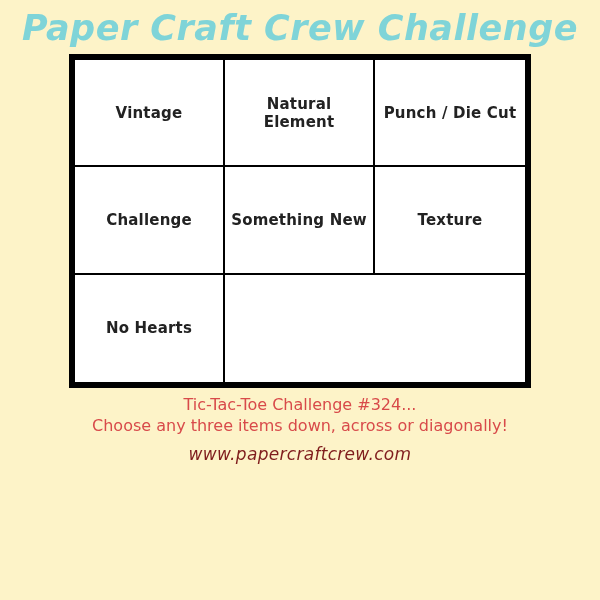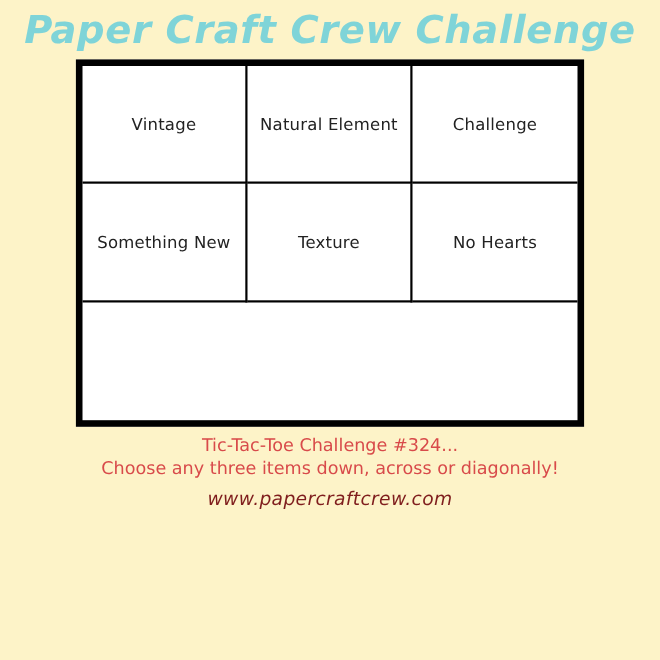--- a/index.html
+++ b/index.html
@@ -46,20 +46,21 @@
     grid-template-rows: 1fr 1fr 1fr;
   }
   .cell {
     display: flex;
     align-items: center;
     justify-content: center;
     box-sizing: border-box;
     border-right: 2px solid #000;
     border-bottom: 2px solid #000;
     padding: 4px;
+    font-weight: bold;
   }
   .cell:nth-child(3n) {
     border-right: none;
   }
   .cell:nth-child(n+7) {
     border-bottom: none;
   }
   .cell-label {
     font-family: "DejaVu Sans", sans-serif;
     font-size: 15px;
@@ -96,20 +97,23 @@
   <div class="title">Paper Craft Crew Challenge</div>
 
   <div class="grid-wrap">
     <div class="cell">
       <span class="cell-label">Vintage</span>
     </div>
     <div class="cell">
       <span class="cell-label">Natural Element</span>
     </div>
     <div class="cell">
+      <span class="cell-label">Punch / Die Cut</span>
+    </div>
+    <div class="cell">
       <span class="cell-label">Challenge</span>
     </div>
     <div class="cell">
       <span class="cell-label">Something New</span>
     </div>
     <div class="cell">
       <span class="cell-label">Texture</span>
     </div>
     <div class="cell">
       <span class="cell-label">No Hearts</span>

